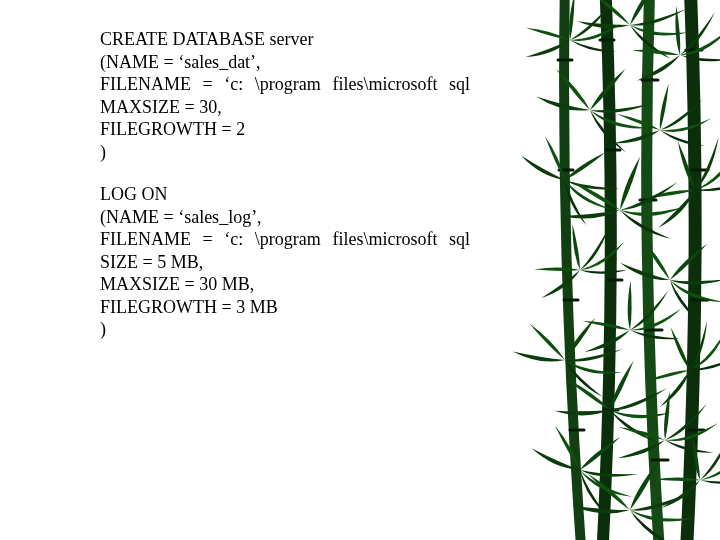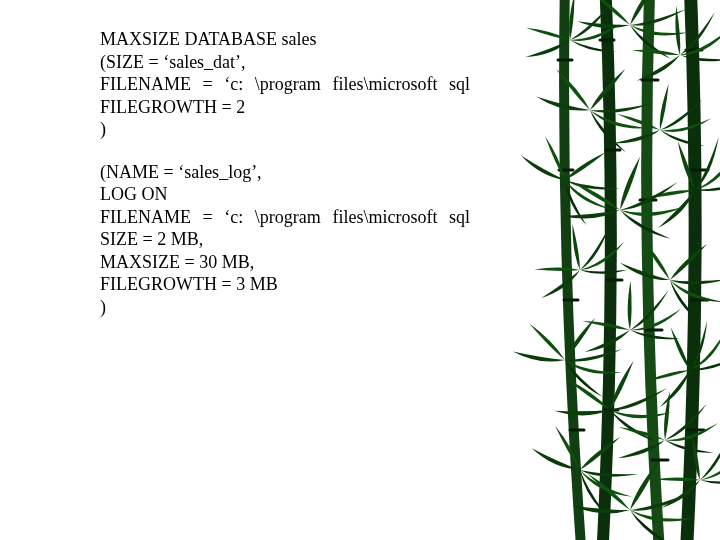--- a/index.html
+++ b/index.html
@@ -38,31 +38,32 @@
     height: 540px;
     overflow: hidden;
   }
   .bamboo svg { display: block; }
 </style>
 </head>
 <body>
 
 <div class="content">
   <div class="block">
-    <span class="line">MAXSIZE DATABASE sales</span>
-    <span class="line">(SIZE = ‘sales_dat’,</span>
+    <span class="line">CREATE DATABASE server</span>
+    <span class="line">(NAME = ‘sales_dat’,</span>
     <span class="jline">FILENAME = ‘c: \program files\microsoft sql</span>
+    <span class="line">MAXSIZE = 30,</span>
     <span class="line">FILEGROWTH = 2</span>
     <span class="line">)</span>
   </div>
   <div class="block">
+    <span class="line">LOG ON</span>
     <span class="line">(NAME = ‘sales_log’,</span>
-    <span class="line">LOG ON</span>
     <span class="jline">FILENAME = ‘c: \program files\microsoft sql</span>
-    <span class="line">SIZE = 2 MB,</span>
+    <span class="line">SIZE = 5 MB,</span>
     <span class="line">MAXSIZE = 30 MB,</span>
     <span class="line">FILEGROWTH = 3 MB</span>
     <span class="line">)</span>
   </div>
 </div>
 
 <div class="bamboo">
   <svg width="210" height="540" viewBox="0 0 210 540">
     <defs>
       <g id="leafcluster">

